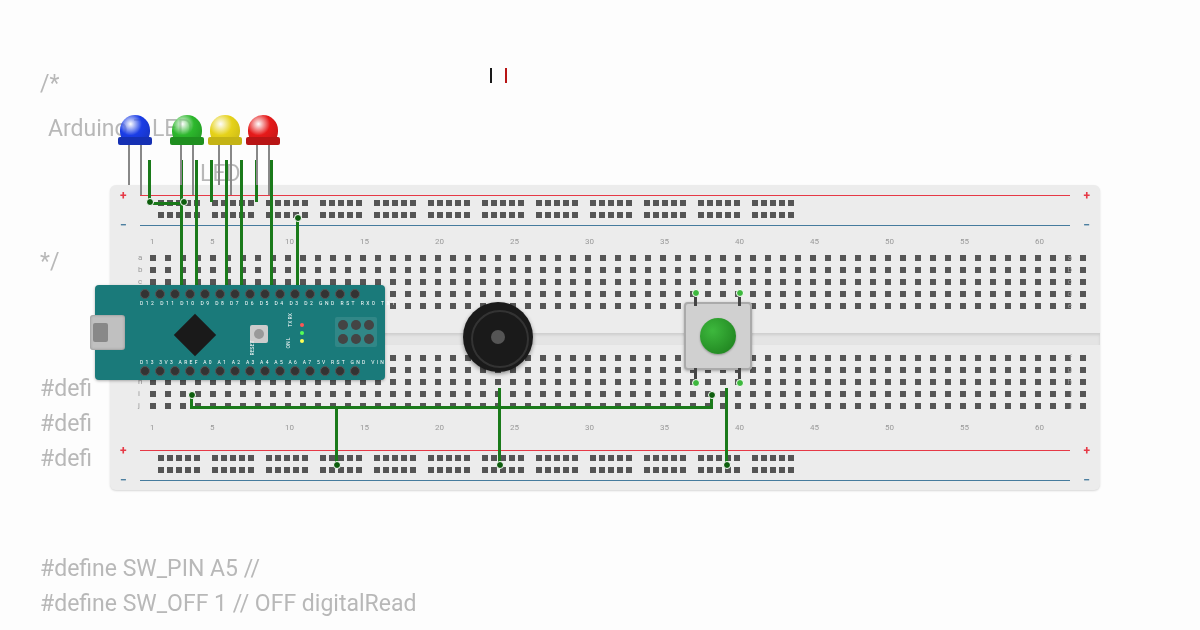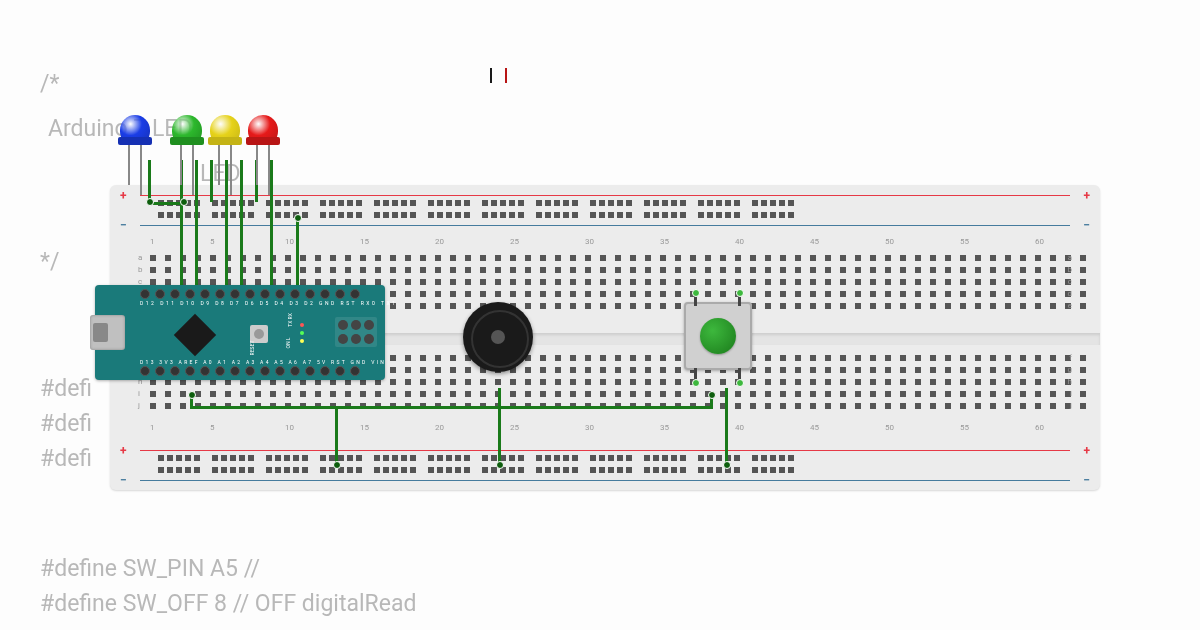--- a/index.html
+++ b/index.html
@@ -279,21 +279,21 @@
 <body>
 
 <div class="code-text" style="left:40px; top:70px">/*</div>
 <div class="code-text" style="left:48px; top:115px">Arduino       7                          LED</div>
 <div class="code-text" style="left:200px; top:160px">LED</div>
 <div class="code-text" style="left:40px; top:248px">*/</div>
 <div class="code-text" style="left:40px; top:375px">#defi</div>
 <div class="code-text" style="left:40px; top:410px">#defi</div>
 <div class="code-text" style="left:40px; top:445px">#defi</div>
 <div class="code-text" style="left:40px; top:555px">#define SW_PIN A5 //</div>
-<div class="code-text" style="left:40px; top:590px">#define SW_OFF 8   //           OFF   digitalRead</div>
+<div class="code-text" style="left:40px; top:590px">#define SW_OFF 1   //           OFF   digitalRead</div>
 
 <div class="breadboard">
 
   <div class="rail-line rail-red" style="left:30px; right:30px; top:10px"></div>
   <div class="rail-line rail-blue" style="left:30px; right:30px; top:40px"></div>
   <div class="plus-sign" style="left:10px; top:4px">+</div>
   <div class="plus-sign" style="right:10px; top:4px">+</div>
   <div class="minus-sign" style="left:10px; top:33px">−</div>
   <div class="minus-sign" style="right:10px; top:33px">−</div>
 

